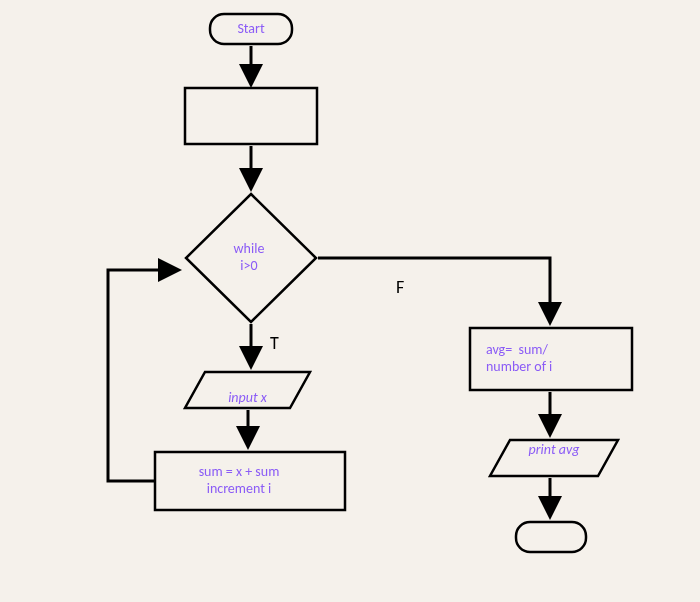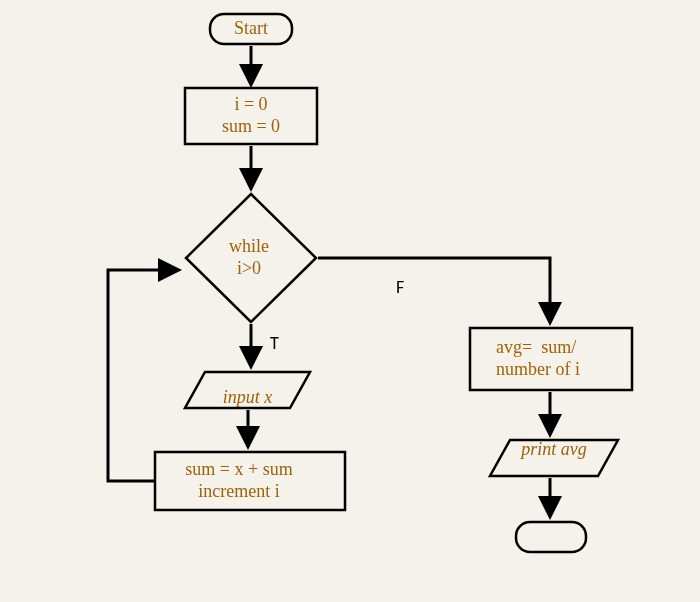--- a/index.html
+++ b/index.html
@@ -11,28 +11,27 @@
   #stage {
     position: relative;
     width: 700px;
     height: 602px;
     background: #f5f1eb;
   }
   svg { position: absolute; top: 0; left: 0; }
   .node {
     position: absolute;
     text-align: center;
-    font-size: 18px;
+    font-size: 14px;
     line-height: 1.2;
-    color: #a16207;
+    color: #8b5cf6;
     display: flex;
     align-items: center;
     justify-content: center;
     white-space: pre;
-    font-family: Liberation Serif, serif;
   }
   .label {
     position: absolute;
     font-size: 18px;
     color: #000;
   }
 </style>
 </head>
 <body>
 
@@ -72,34 +71,32 @@
 
   <polygon points="510,440 618,440 598,476 490,476" fill="none" stroke="#000" stroke-width="2.5"></polygon>
 
   <line x1="550" y1="478" x2="550" y2="516" stroke="#000" stroke-width="3" marker-end="url(#arrow)"></line>
 
   <rect x="516" y="522" rx="14" ry="14" width="70" height="30" fill="none" stroke="#000" stroke-width="2.5"></rect>
 </svg>
 
 <div class="node" style="left:210px; top:14px; width:82px; height:30px;">Start</div>
 
-<div class="node" style="left:185px; top:88px; width:132px; height:56px;">i = 0
-sum = 0</div>
 
 <div class="node" style="left:184px; top:210px; width:130px; height:96px;">while
 i&gt;0</div>
 
 <div class="label" style="left:270px; top:332px;">T</div>
 
 <div class="label" style="left:396px; top:276px;">F</div>
 
 <div class="node" style="left:190px; top:372px; width:115px; height:52px; font-style:italic;">input x</div>
 
 <div class="node" style="left:155px; top:452px; width:168px; height:58px;">sum = x + sum
 increment i</div>
 
-<div class="node" style="left:470px; top:328px; width:162px; height:62px; text-align:left; padding-left:26px; justify-content:flex-start;">avg=  sum/
+<div class="node" style="left:470px; top:328px; width:162px; height:62px; text-align:left; padding-left:16px; justify-content:flex-start;">avg=  sum/
 number of i</div>
 
 <div class="node" style="left:495px; top:440px; width:118px; height:20px; font-style:italic;">print avg</div>
 
 
 </div>
 
 </body></html>

